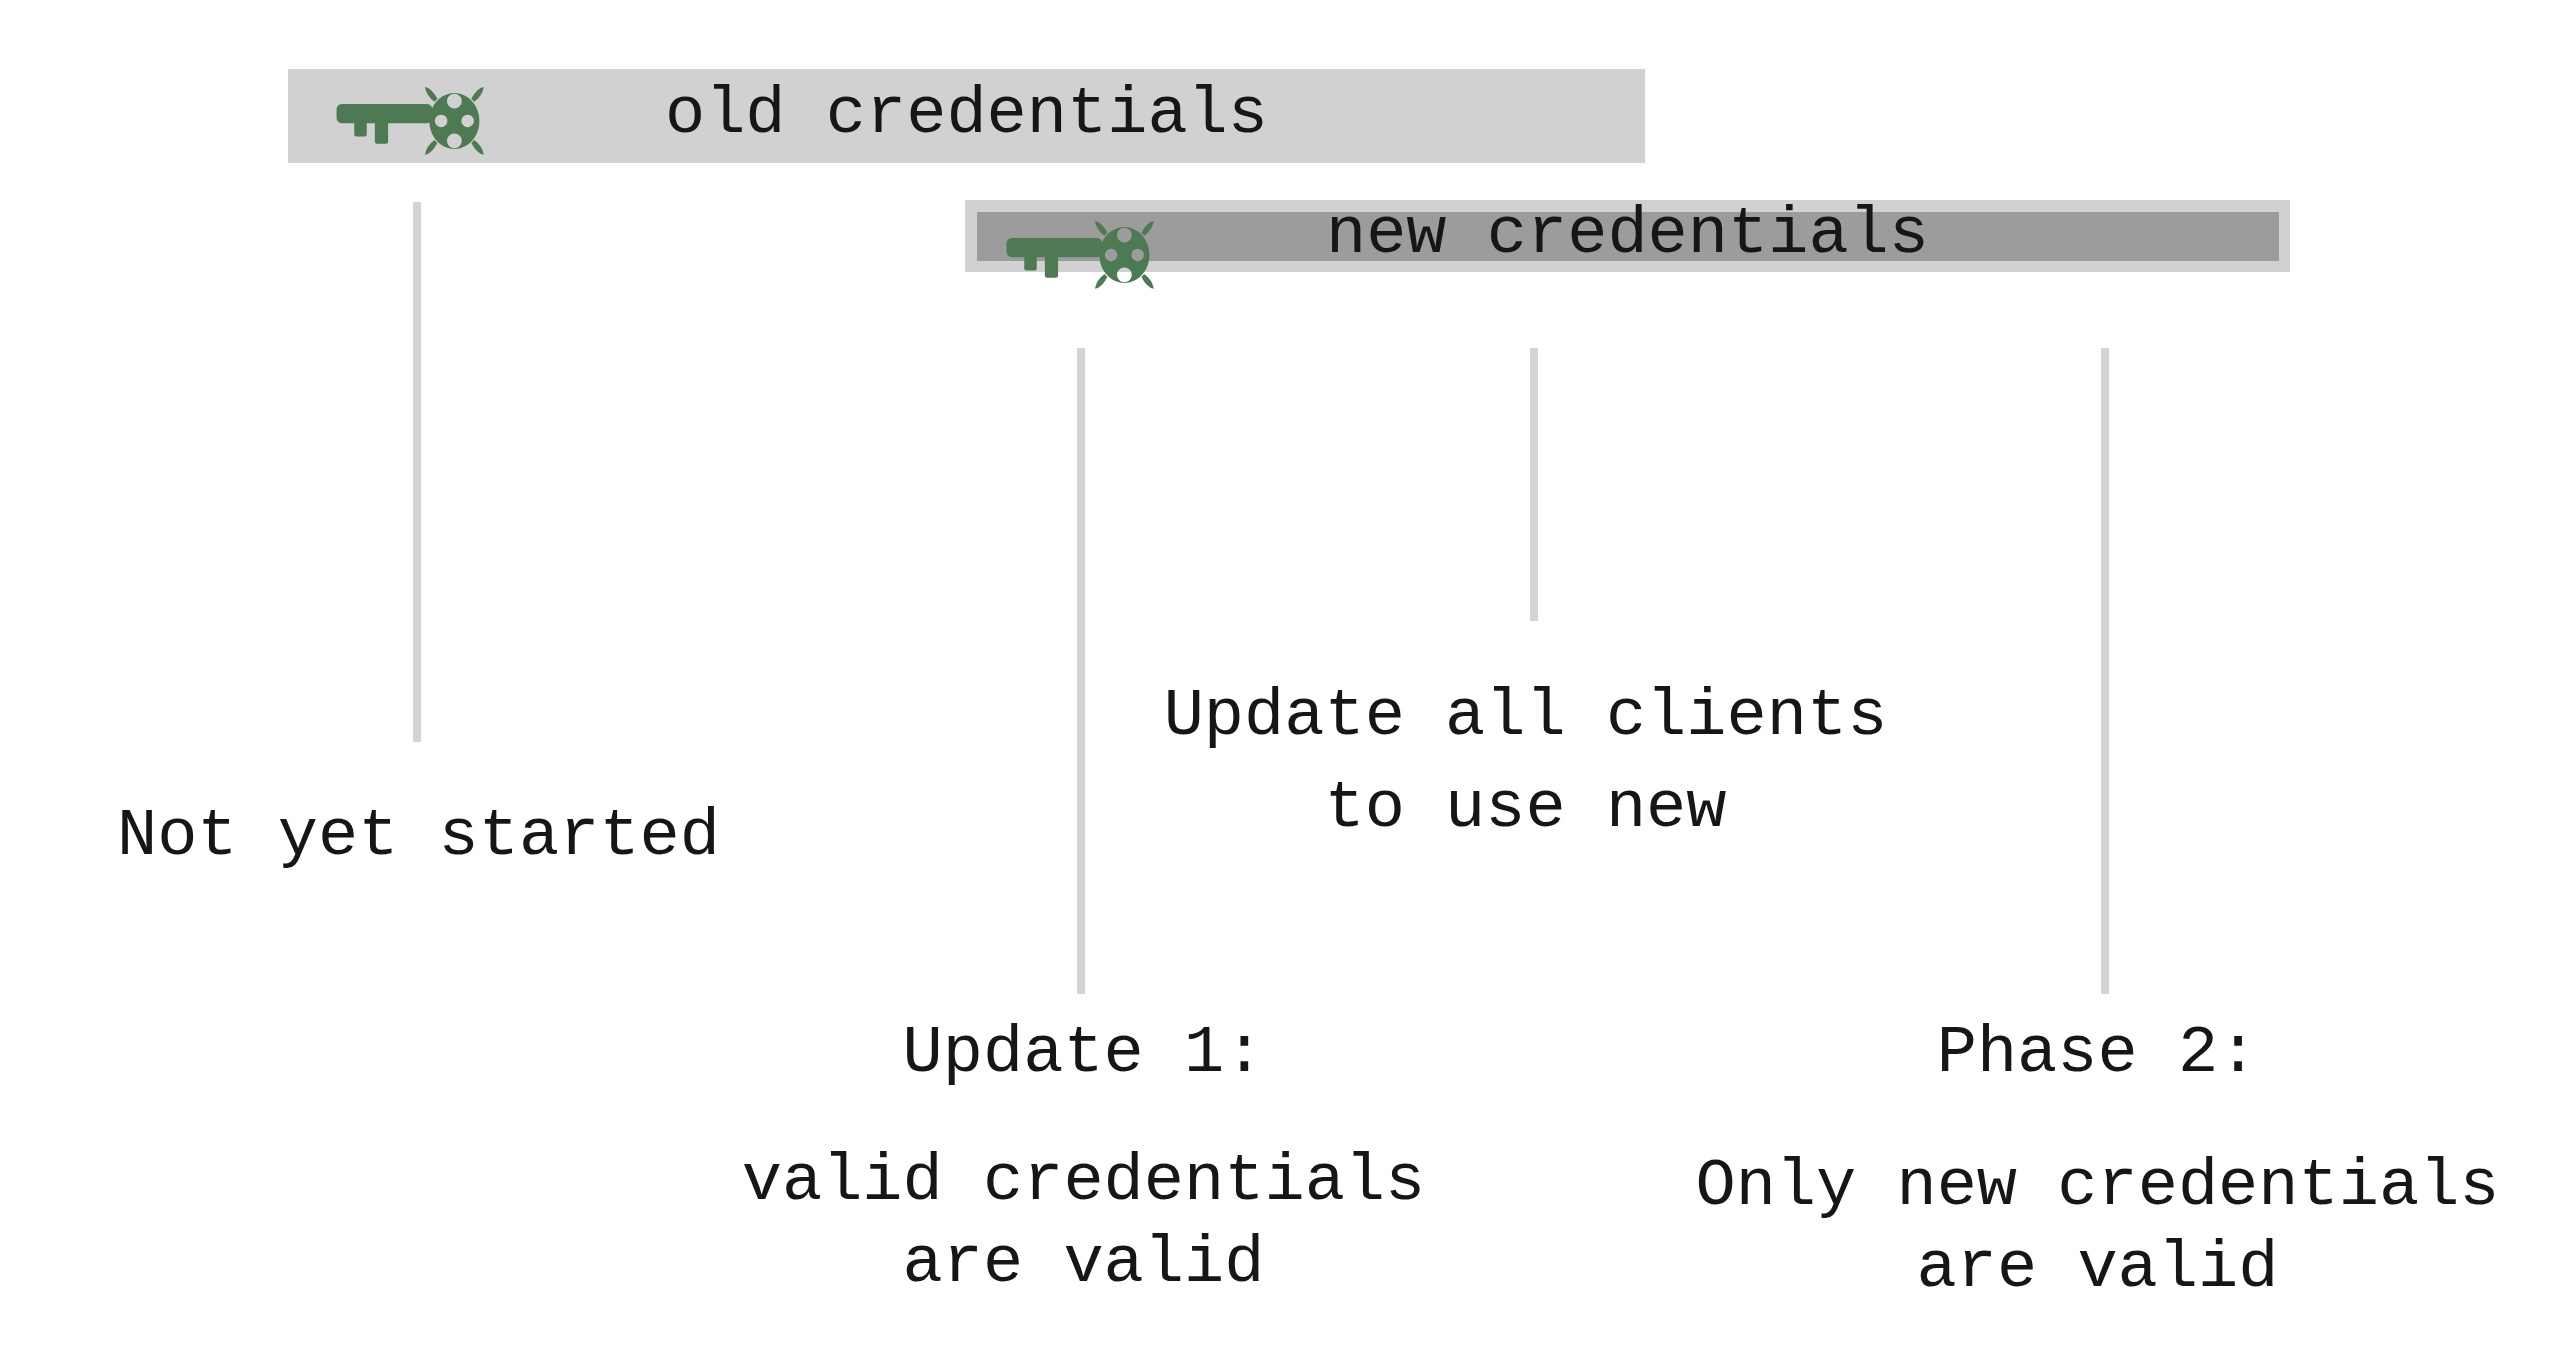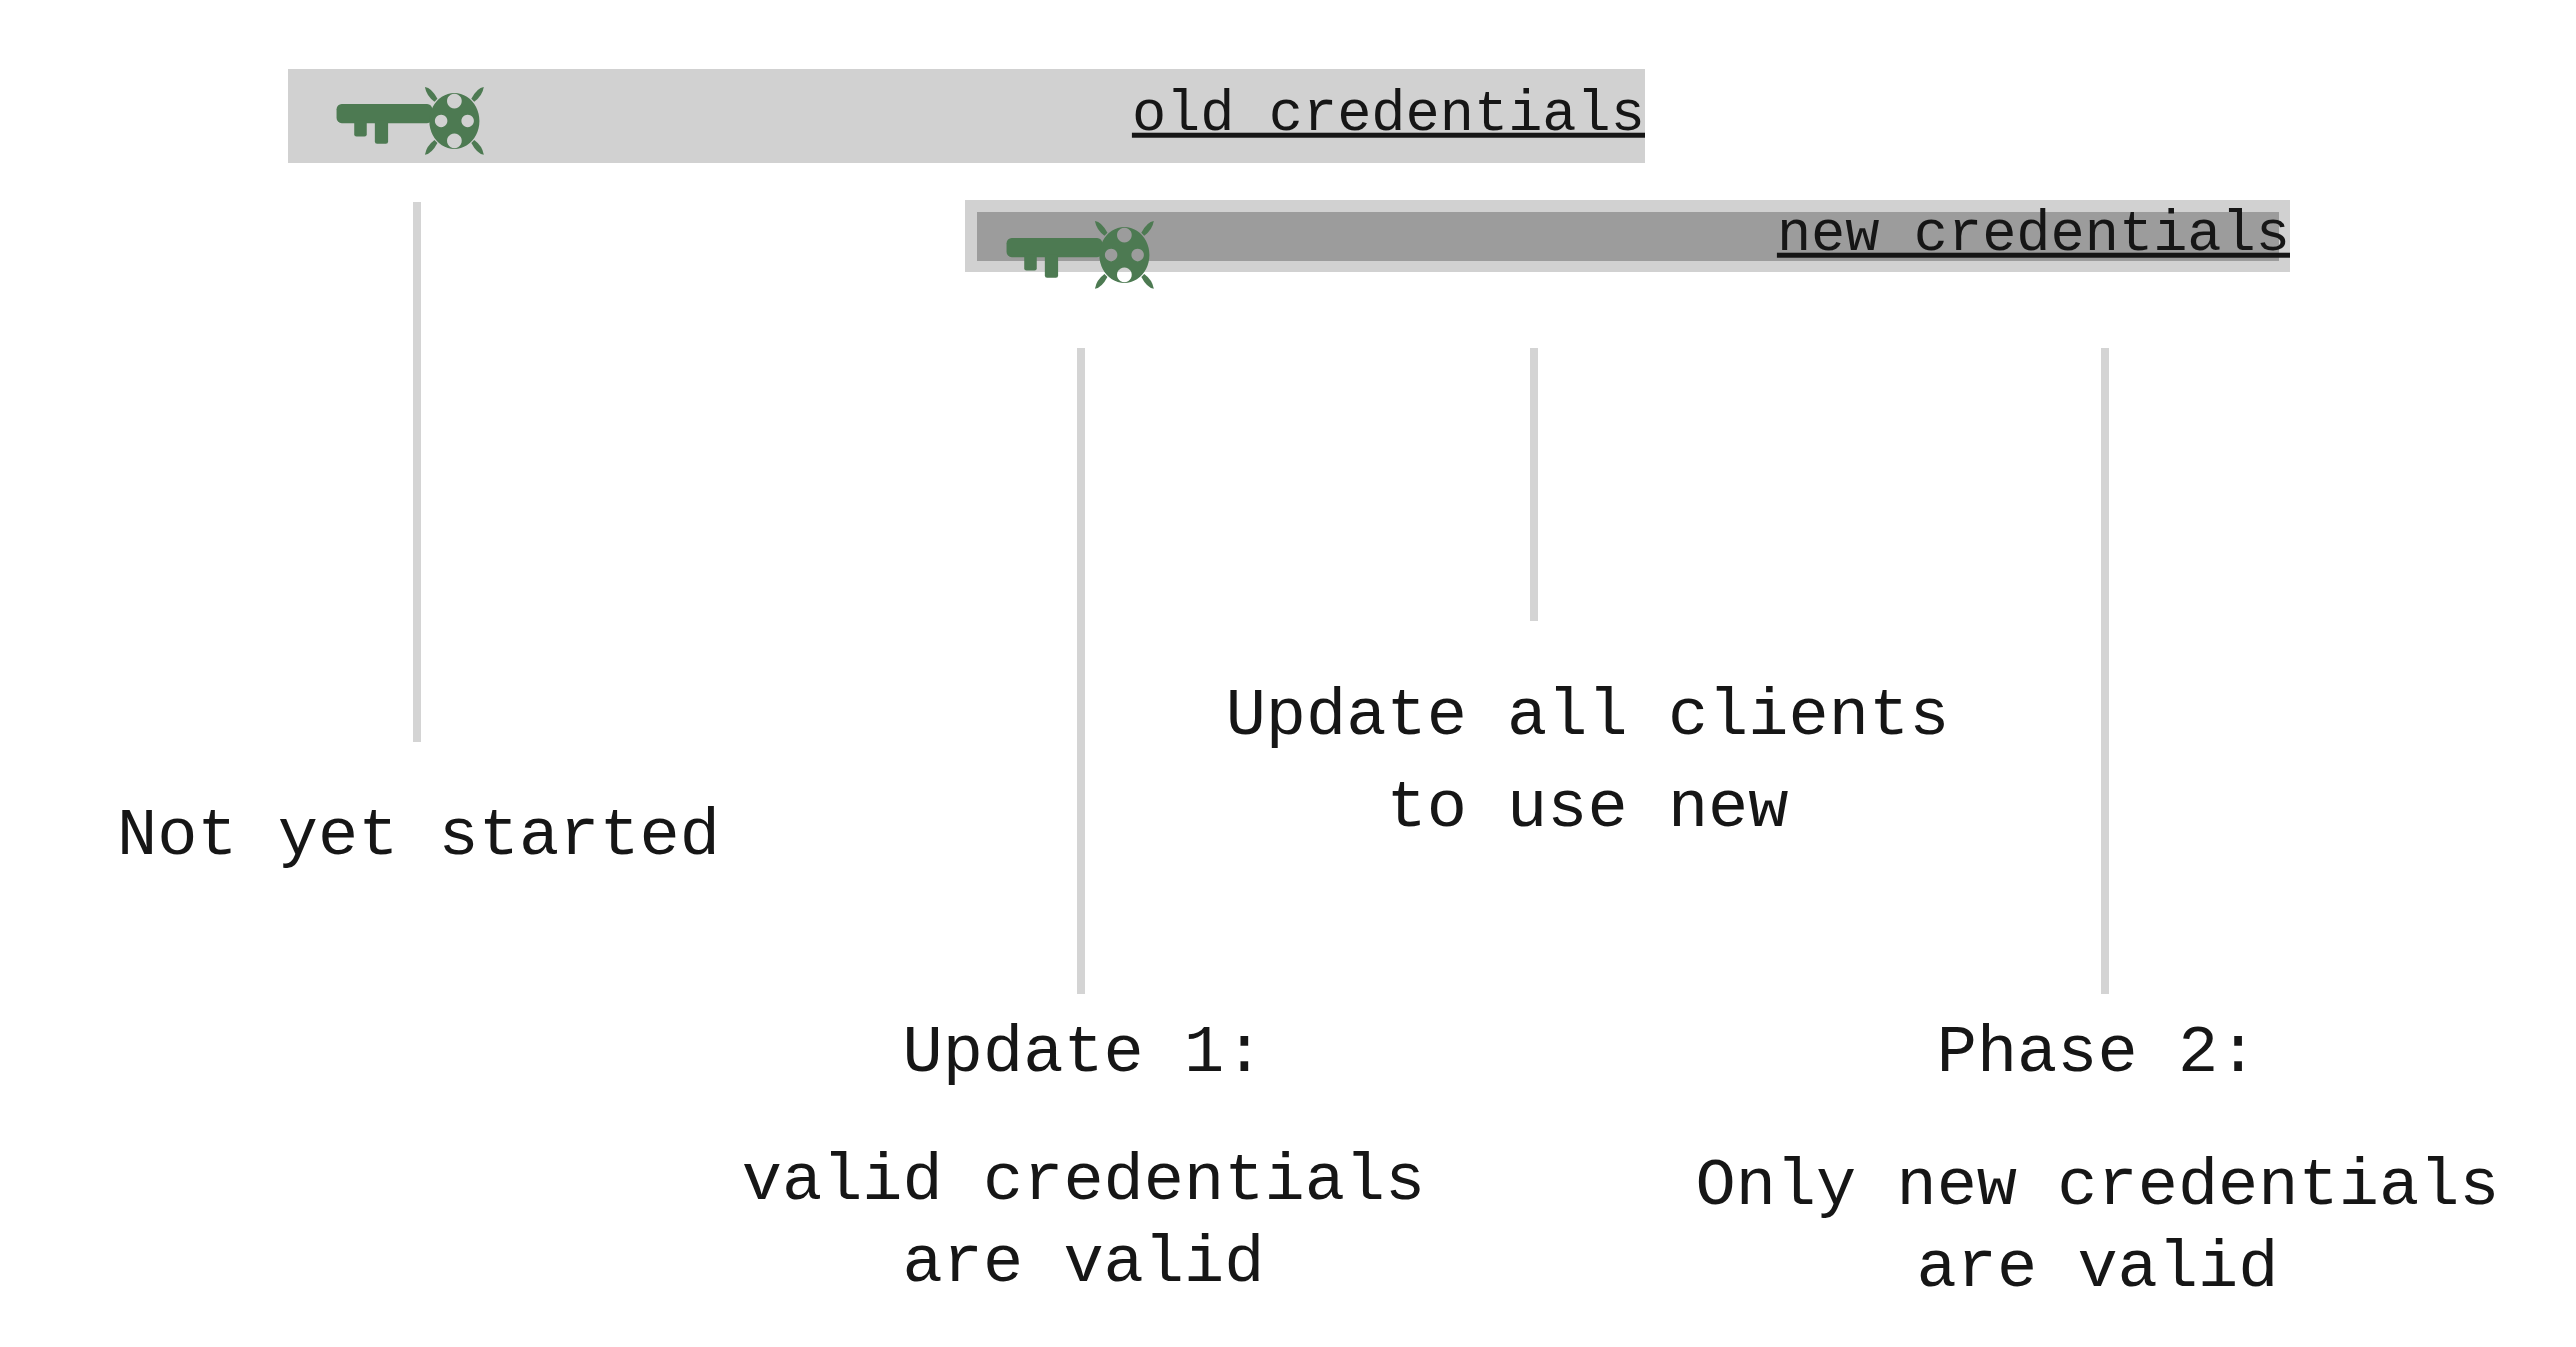--- a/index.html
+++ b/index.html
@@ -26,25 +26,24 @@
   }
   .bar-old{left:288px;top:69px;width:1357px;height:94px;}
   .bar-new-outer{left:965px;top:200px;width:1325px;height:72px;}
   .bar-new-inner{
     position:absolute;left:11.5px;top:11.5px;right:11.5px;bottom:11.5px;
     background:var(--bar-dark);
   }
   .bar-label{
     position:absolute;left:0;right:0;top:50%;
     transform:translateY(-52%);
-    text-align:right;
-    font-size:57px;
+    text-align:center;
+    font-size:67px;
     letter-spacing:0;
     white-space:nowrap;
-    text-decoration:underline;
   }
   .key{
     position:absolute;
     width:177px;height:81px;
     color:var(--key-green);
   }
   .key-old{left:44px;top:6.7px;}
   .key-new{left:37px;top:9.6px;}
   
   .vline{
@@ -58,21 +57,21 @@
   .vline-phase2{left:2101px;top:348px;height:646px;}
   
   .note{
     position:absolute;
     text-align:center;
     font-size:67px;
     white-space:nowrap;
   }
   .note div{white-space:nowrap;}
   .note-not-started{left:34px;width:769px;top:800px;line-height:73px;}
-  .note-update{left:1107px;width:961px;top:670px;line-height:92px;}
+  .note-update{left:1045px;width:961px;top:670px;line-height:92px;}
   .note-phase1-heading{left:699px;width:769px;top:1017px;line-height:73px;}
   .note-phase1-body{left:603px;width:961px;top:1140px;line-height:82px;}
   .note-phase2-heading{left:1713px;width:769px;top:1017px;line-height:73px;}
   .note-phase2-body{left:1619px;width:957px;top:1145px;line-height:82px;}
 </style>
 </head>
 <body>
 
 <div class="canvas">
 

